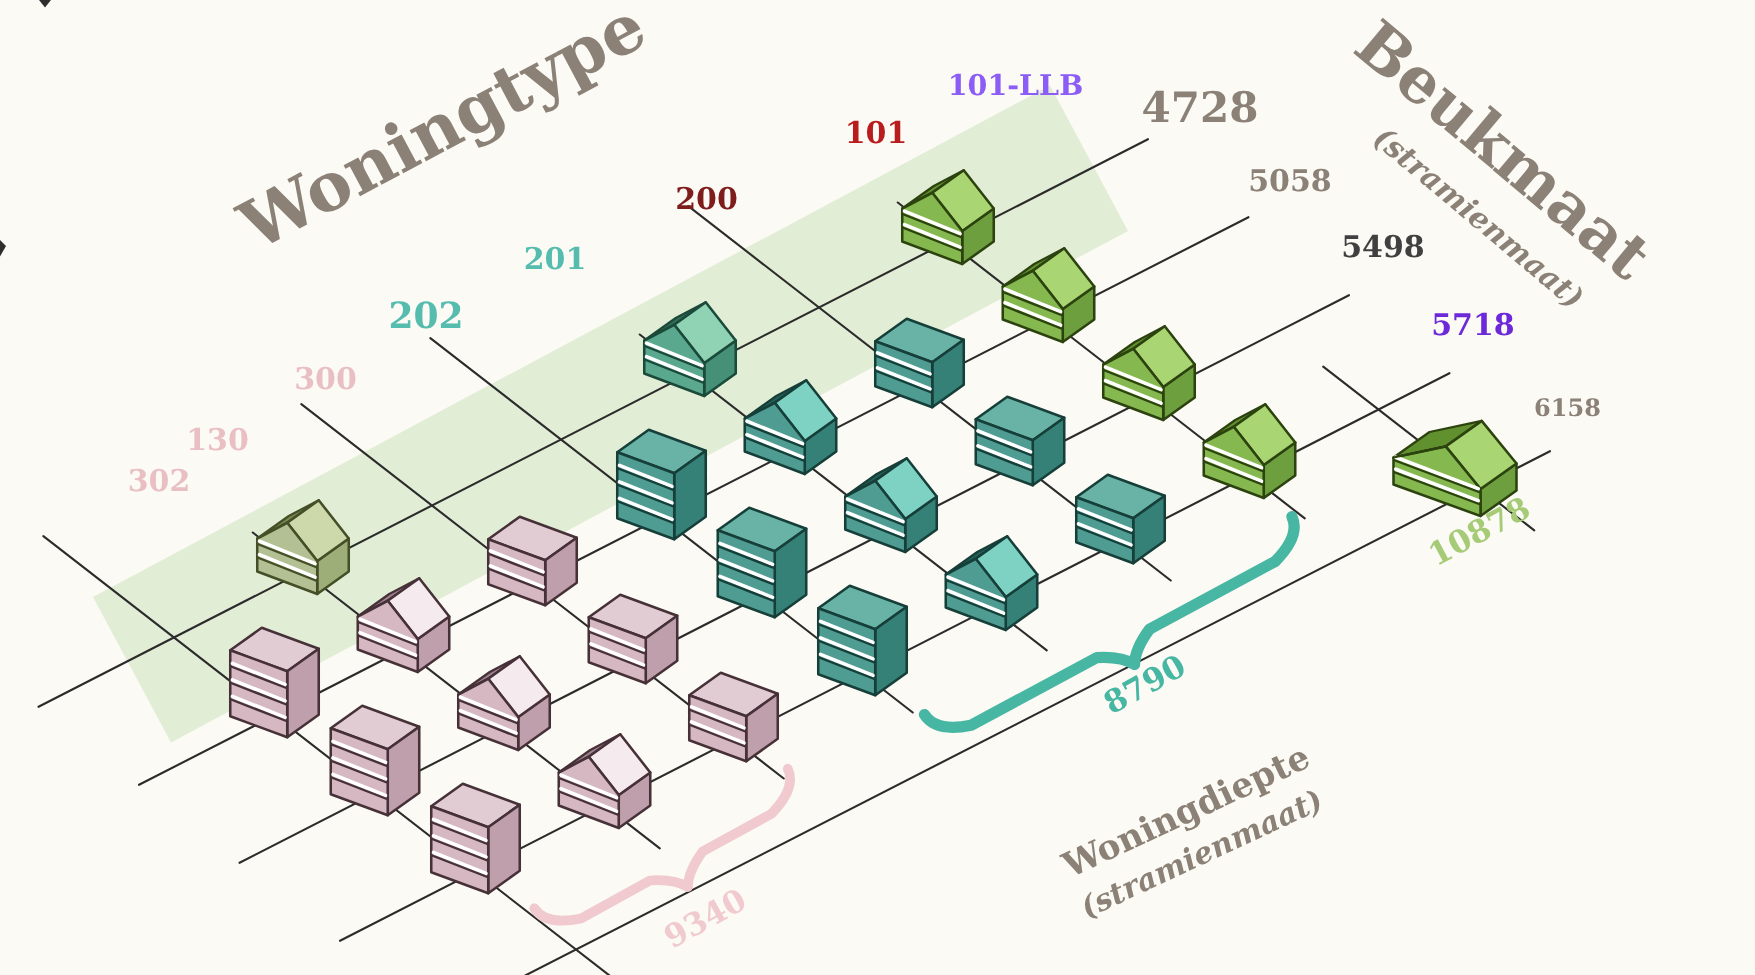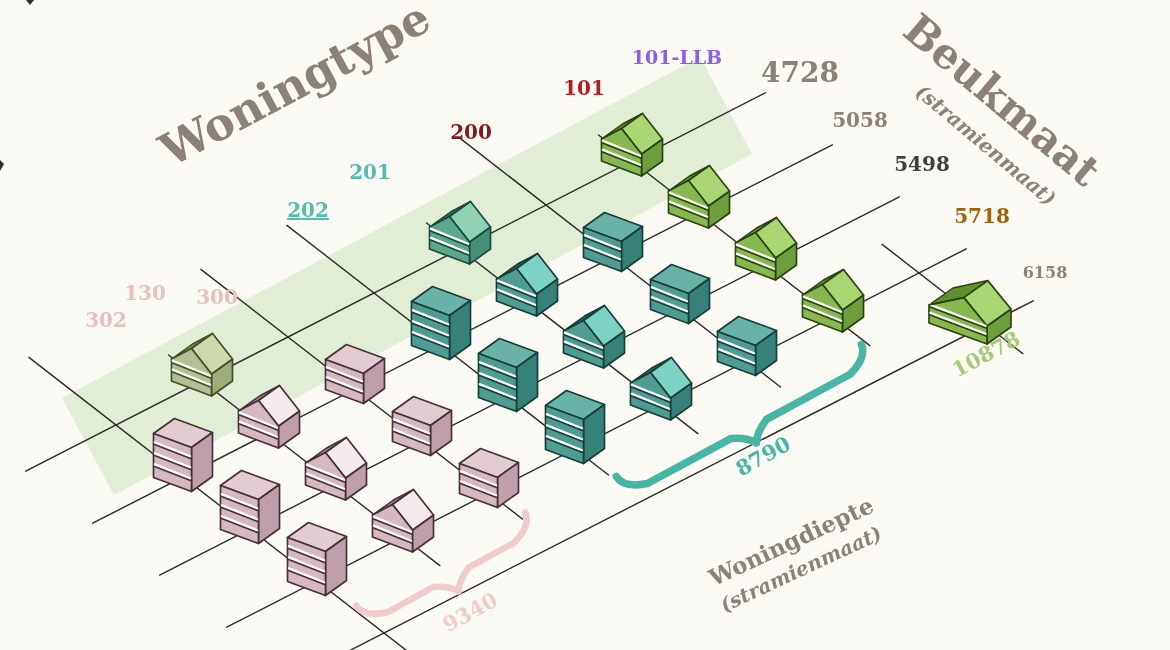--- a/index.html
+++ b/index.html
@@ -303,26 +303,26 @@
   <div class="t title-cols" style="color: rgb(139, 129, 119);">Beukmaat</div>
   <div class="t sub-cols" style="color: rgb(139, 129, 119);">(stramienmaat)</div>
   <div class="t title-depth" style="color: rgb(139, 129, 119);">Woningdiepte</div>
   <div class="t sub-depth" style="color: rgb(139, 129, 119);">(stramienmaat)</div>
 
   <div id="labels">
       <div class="lbl" style="left: 677px; top: 57px; color: #8b5cf6; font-size: 19px;">101-LLB</div>
       <div class="lbl" style="left: 584px; top: 88px; color: #b91c1c; font-size: 20px;">101</div>
       <div class="lbl" style="left: 443px; top: 132px; color: #7f1d1d; font-size: 20px; margin-left: 28px;">200</div>
       <div class="lbl" style="left: 370px; top: 172px; color: rgb(85, 188, 174); font-size: 20px; text-align: right;">201</div>
-      <div class="lbl" style="left: 308px; top: 210px; color: rgb(85, 188, 174); font-size: 20px; text-decoration: underline;">202</div>
-      <div class="lbl" style="left: 217px; top: 252px; color: rgb(233, 191, 196); font-size: 20px; margin-top: 45px;">300</div>
+      <div class="lbl" style="left: 284px; top: 210px; color: rgb(85, 188, 174); font-size: 24px;">202</div>
+      <div class="lbl" style="left: 217px; top: 252px; color: rgb(233, 191, 196); font-size: 20px;">300</div>
       <div class="lbl" style="left: 145px; top: 293px; color: rgb(233, 191, 196); font-size: 20px;">130</div>
       <div class="lbl" style="left: 72px; top: 320px; color: rgb(233, 191, 196); font-size: 20px; margin-left: 34px;">302</div>
       <div class="lbl" style="left: 800px; top: 72px; color: rgb(139, 129, 119); font-size: 28px;">4728</div>
       <div class="lbl" style="left: 860px; top: 120px; color: rgb(139, 129, 119); font-size: 20px;">5058</div>
       <div class="lbl" style="left: 922px; top: 164px; color: #404040; font-size: 20px; text-align: center;">5498</div>
-      <div class="lbl" style="left: 982px; top: 216px; color: #a16207; font-size: 20px;">5718</div>
+      <div class="lbl" style="left: 982px; top: 216px; color: #6d28d9; font-size: 20px;">5718</div>
       <div class="lbl" style="left: 1045px; top: 272px; color: rgb(139, 129, 119); font-size: 16px;">6158</div>
       <div class="lbl" style="left: 470px; top: 612px; color: rgb(240, 202, 206); font-size: 21px; transform: translate(-50%, -50%) rotate(-29deg);">9340</div>
       <div class="lbl" style="left: 763px; top: 456px; color: rgb(71, 182, 163); font-size: 21px; transform: translate(-50%, -50%) rotate(-29deg);">8790</div>
       <div class="lbl" style="left: 986px; top: 354px; color: rgb(166, 203, 119); font-size: 21px; transform: translate(-50%, -50%) rotate(-28deg);">10878</div>
     </div>
 </div>
 
 </body></html>

